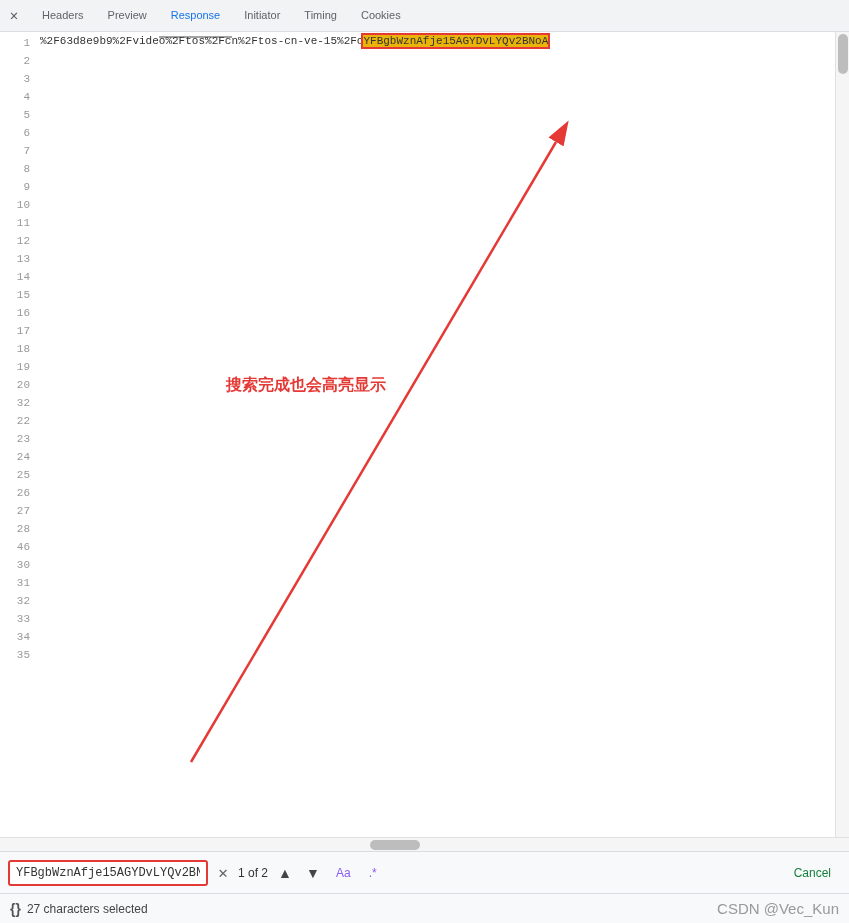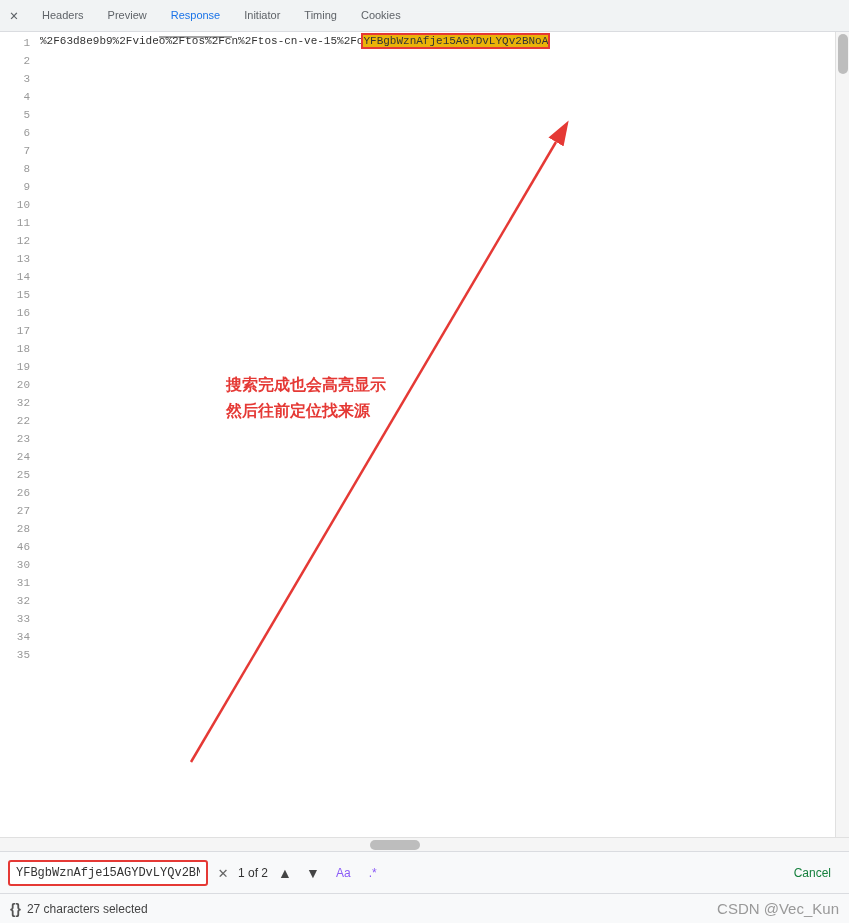--- a/index.html
+++ b/index.html
@@ -388,21 +388,20 @@
       <div class="code-line">&nbsp;</div>
       <div class="code-line">&nbsp;</div>
       <div class="code-line">&nbsp;</div>
       <div class="code-line">&nbsp;</div>
       <div class="code-line">&nbsp;</div>
       <div class="code-line">&nbsp;</div>
       <div class="code-line">&nbsp;</div>
 
       <div class="annotation">
         <div>搜索完成也会高亮显示</div>
-        <div>然后往前定位找来源</div>
       </div>
 
       <svg class="arrow-overlay" xmlns="http://www.w3.org/2000/svg">
 
         <defs>
           <marker id="arrowhead" markerWidth="10" markerHeight="7" refX="0" refY="3.5" orient="auto">
             <polygon points="0 0, 10 3.5, 0 7" fill="#e53935"></polygon>
           </marker>
         </defs>
 

